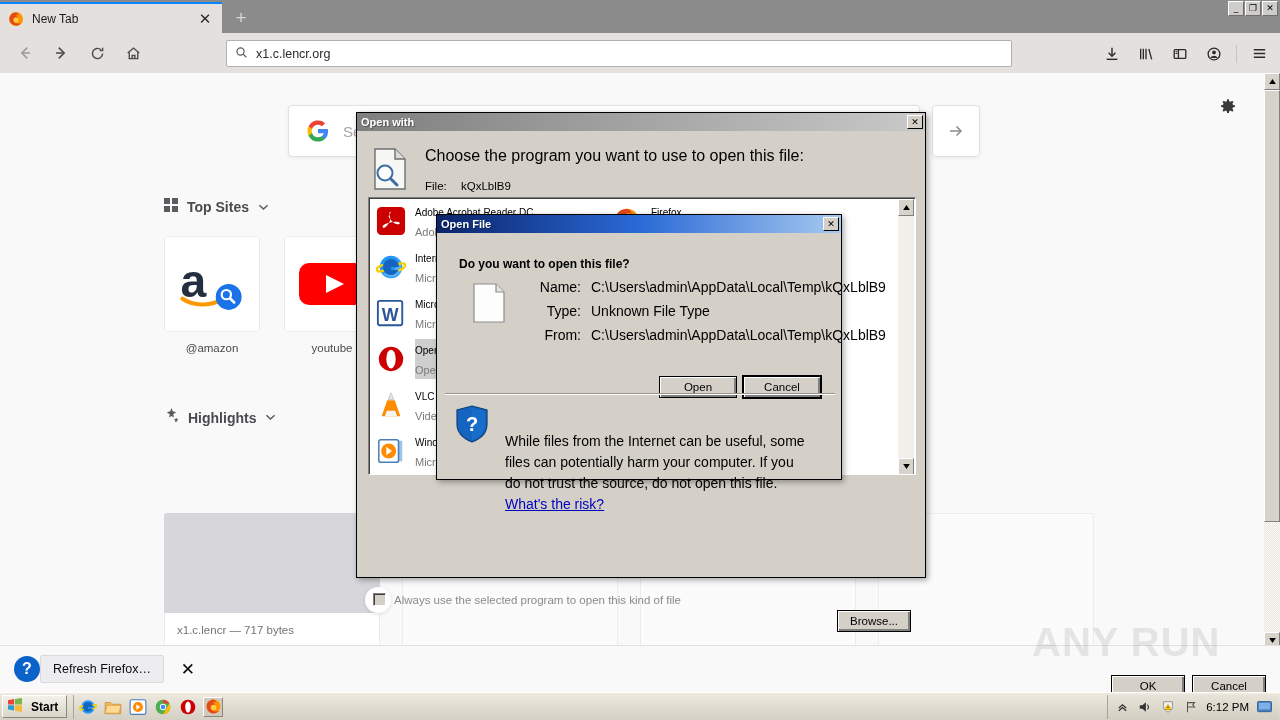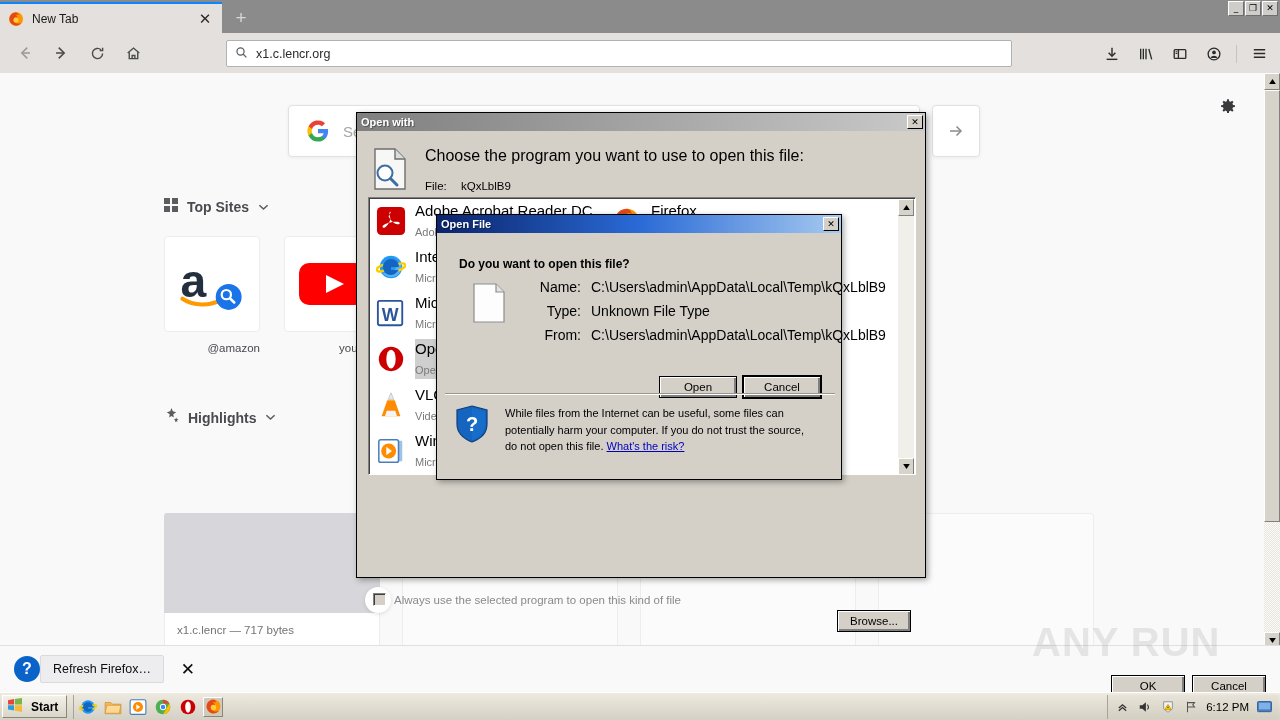--- a/index.html
+++ b/index.html
@@ -70,21 +70,21 @@
 
   .sec-head { position:absolute; display:flex; align-items:center; gap:9px; }
   .sec-head .sh-label { font-size:14px; color:#4a4a4f; font-weight:600; }
   .sec-head .sh-caret { font-size:10px; color:#6a6a6a; }
 
   .topsites { position:absolute; left:164px; top:163px; display:flex; gap:24px; }
   .ts-cell { width:96px; }
   .ts-tile { width:96px; height:96px; background:#fff; border:1px solid #ececed;
              border-radius:4px; display:flex; align-items:center;
              justify-content:center; position:relative; overflow:hidden; }
-  .ts-label { margin-top:10px; text-align:right; font-size:11.5px; color:#4a4a4f; }
+  .ts-label { margin-top:10px; text-align:center; font-size:11.5px; color:#4a4a4f; }
 
   .highlights { position:absolute; left:164px; top:440px; display:flex; gap:22px; }
   .hl-card { width:216px; }
   .hl-img { width:216px; height:100px; background:#d7d7db; border-radius:3px 3px 0 0; }
   .hl-body { background:#fff; border:1px solid #ececed; border-top:none;
              border-radius:0 0 3px 3px; padding:11px 12px 16px 12px; position:relative; }
   .hl-host { font-size:11.5px; color:#737373; }
   .hl-title { font-size:12.5px; color:#0c0c0d; font-weight:700; margin-top:9px; }
   .hl-dl { position:absolute; right:-12px; top:-26px; width:26px; height:26px;
            background:#fff; border-radius:50%; box-shadow:0 1px 4px rgba(0,0,0,.12);
@@ -172,21 +172,21 @@
              border-right-color:#fff; border-bottom-color:#fff;
              box-shadow:inset 1px 1px 0 #404040; overflow:hidden; }
   .ow-col { position:absolute; top:0; width:226px; }
   .ow-col.left { left:2px; }
   .ow-col.right { left:238px; }
   .ow-item { height:46px; display:flex; align-items:center; padding:0 4px; }
   .ow-item.sel .ow-nm { background:#cfcfcf; }
   .ow-ico { width:32px; height:32px; margin-right:8px; flex:none;
             display:flex; align-items:center; justify-content:center; }
   .ow-nm { line-height:1.25; }
-  .ow-n1 { font-size:15px; color:#000; white-space:nowrap; }
+  .ow-n1 { font-size:10px; color:#000; white-space:nowrap; }
   .ow-n2 { font-size:11px; color:#7a7a7a; white-space:nowrap; }
 
   .ow-scroll { position:absolute; right:1px; top:1px; width:16px; height:276px;
                background:#f1efe9; }
 
   .ow-always { position:absolute; left:16px; top:480px; display:flex;
                align-items:center; gap:8px; }
   .w-check { width:13px; height:13px; background:#d4d0c8; border:1px solid #808080;
              border-right-color:#fff; border-bottom-color:#fff;
              box-shadow:inset 1px 1px 0 #404040; }
@@ -209,21 +209,21 @@
   .of-q { position:absolute; left:22px; top:42px; font-size:12px; font-weight:700; color:#000; }
   .of-icon { position:absolute; left:36px; top:68px; }
   .of-rows { position:absolute; left:92px; top:64px; }
   .of-row { display:flex; margin-bottom:8px; font-size:14px; color:#000; }
   .of-key { width:52px; text-align:right; margin-right:10px; }
   .of-btn-open   { position:absolute; left:222px; top:142px; width:78px; height:22px; }
   .of-btn-cancel { position:absolute; left:306px; top:142px; width:78px; height:22px; }
   .of-sep { position:absolute; left:8px; top:178px; width:390px; height:1px;
             background:#9a968d; box-shadow:0 1px 0 #fff; }
   .of-warn { position:absolute; left:18px; top:190px; display:flex; gap:16px; }
-  .of-warn-text { font-size:11px; color:#000; line-height:1.5; width:300px; }
+  .of-warn-text { font-size:14px; color:#000; line-height:1.5; width:300px;margin-top:26px; }
   .of-link { color:#0000c0; text-decoration:underline; }
 </style>
 </head>
 <body>
 
 <div class="ff-window">
 
   <div class="tabbar">
     <div class="tab">
       <span class="tab-favicon">

